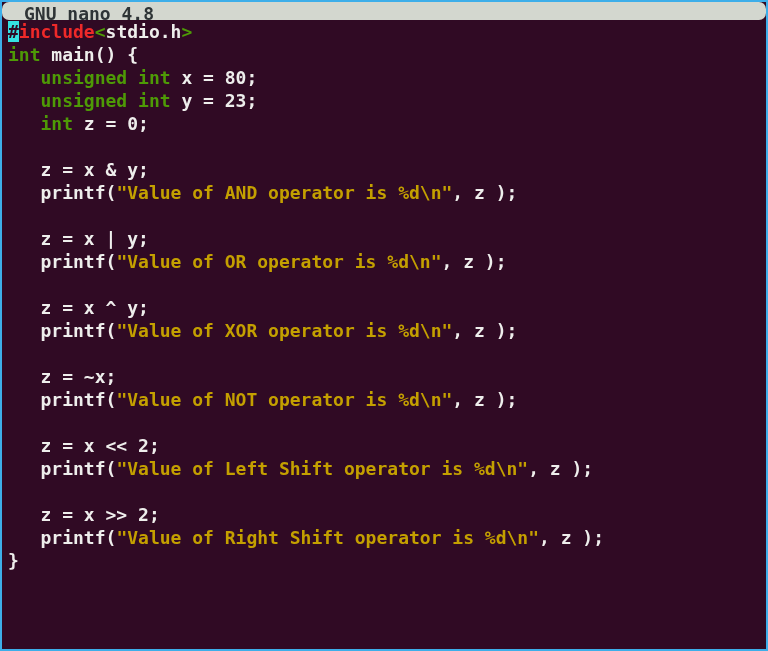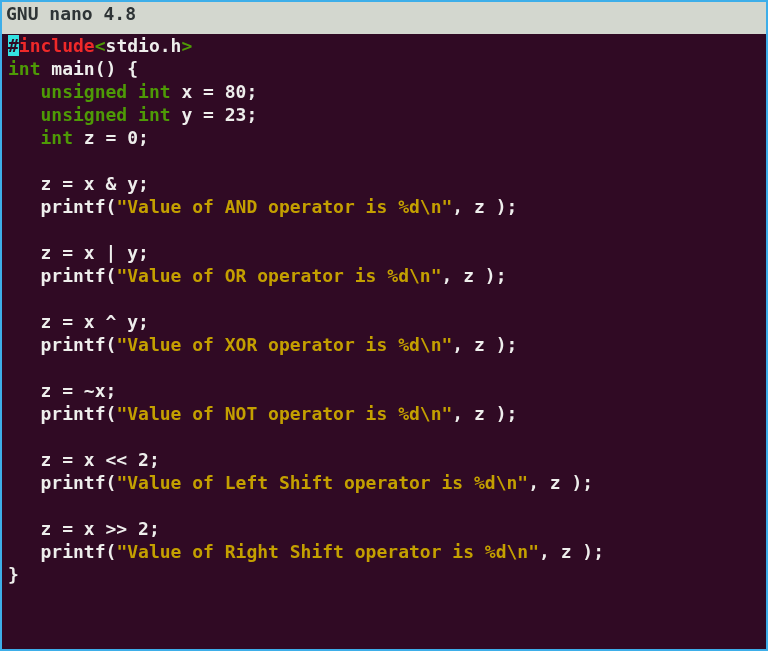--- a/index.html
+++ b/index.html
@@ -18,24 +18,25 @@
   .frame {
     box-sizing: border-box;
     width: 768px;
     height: 651px;
     border: 2px solid #3daee9;
     background: #300a24;
   }
   .titlebar {
     background: #d3d7cf;
     color: #2e3436;
-    height: 32px;
+    height: 18px;
     white-space: pre;
-    padding-left: 4px;
+    padding-left: 22px;
     display: flex;
+    border-radius: 7px;
   }
   .titlebar .left {
     flex: 0 0 auto;
   }
   .titlebar .center {
     flex: 1 1 auto;
     text-align: center;
     padding-right: 140px; 
   }
   .editor {

